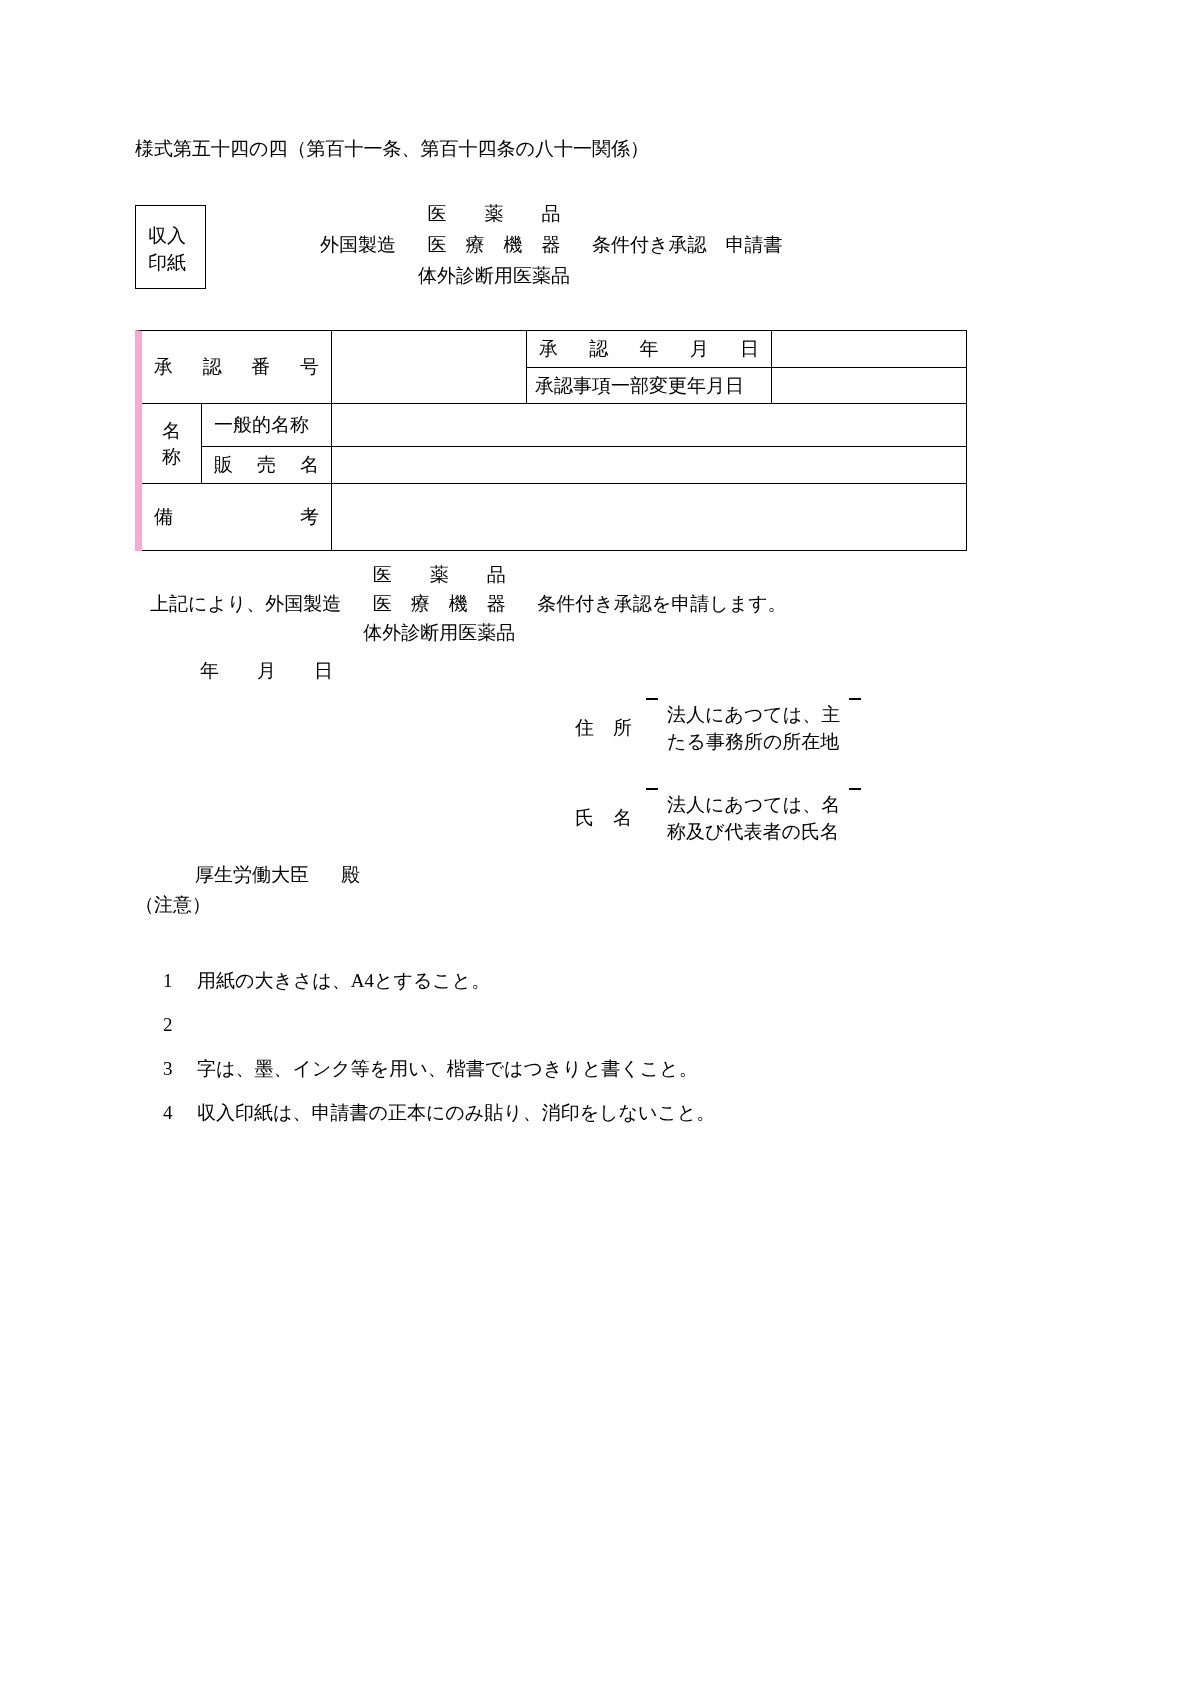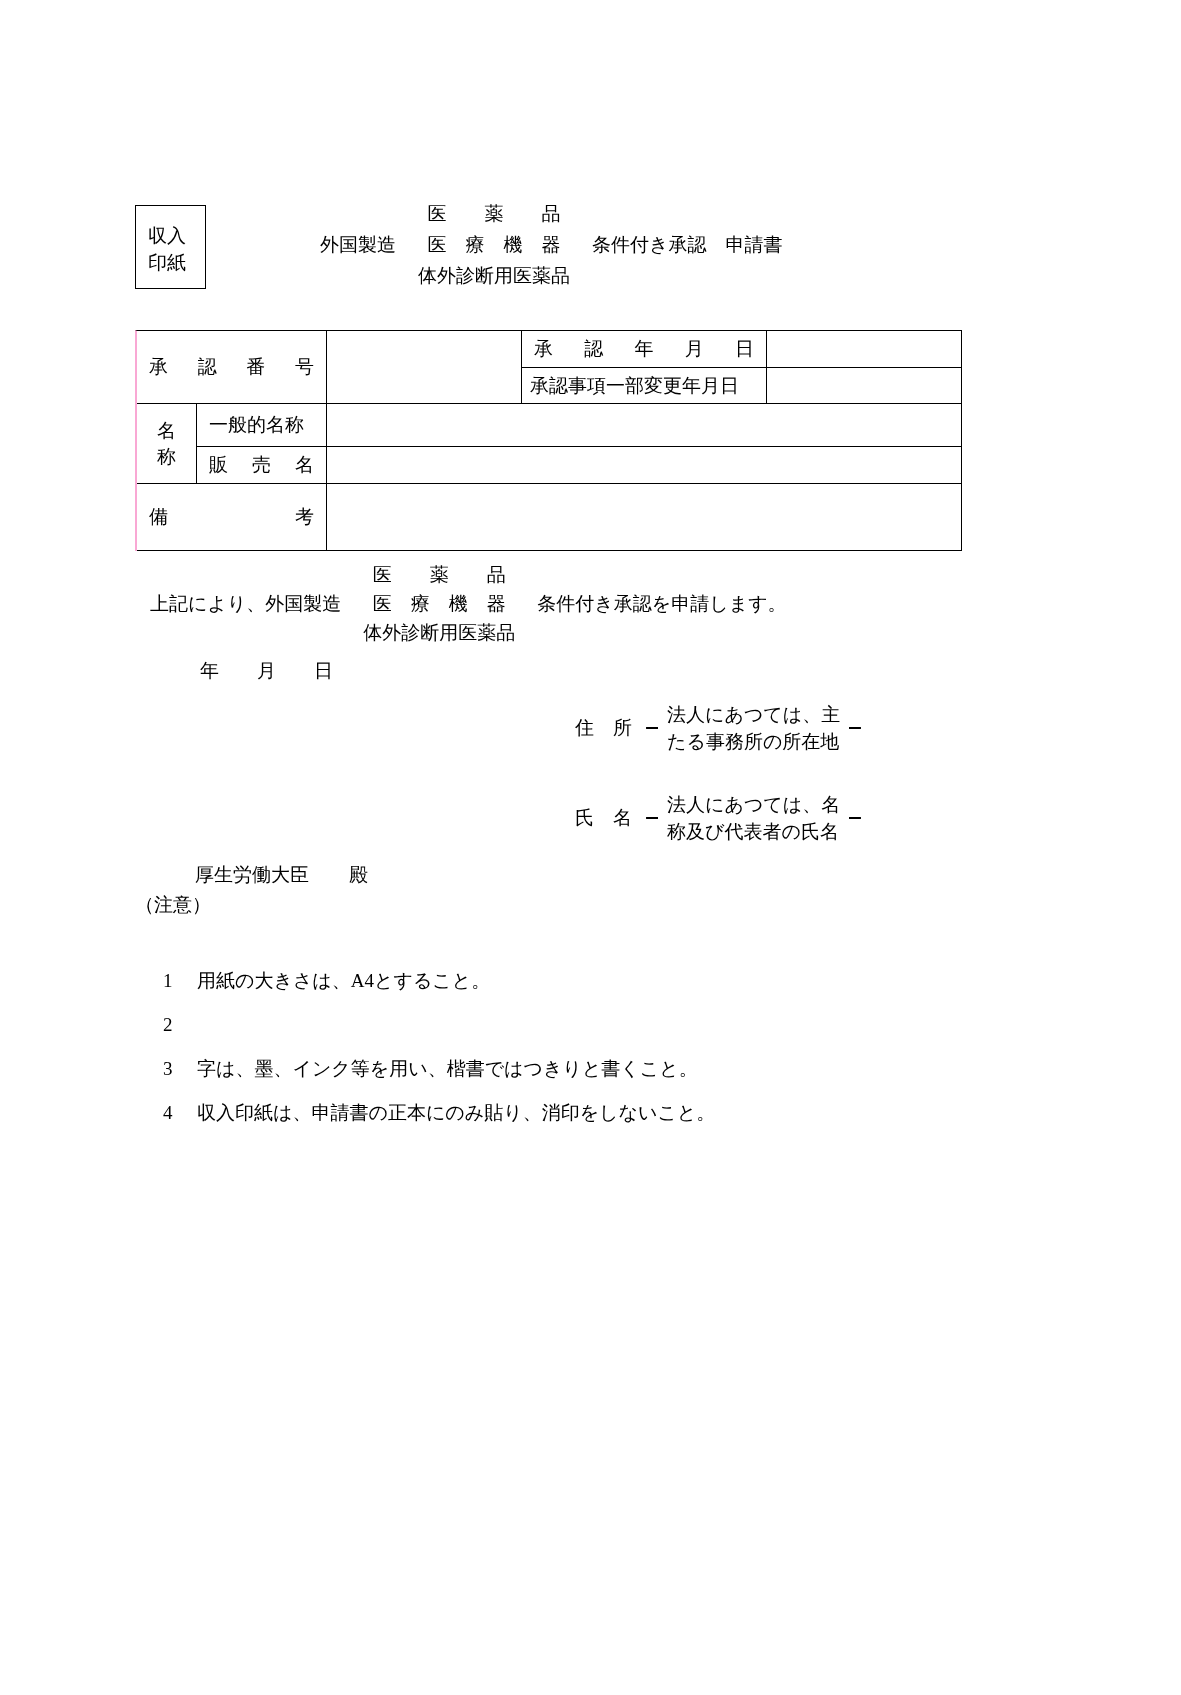--- a/index.html
+++ b/index.html
@@ -38,21 +38,21 @@
     display: flex; flex-direction: column; align-items: center;
     text-align: center;
   }
 
   .approval-table {
     position: absolute; left: 135px; top: 330px;
     display: grid;
     grid-template-columns: 60px 130px 195px 245px 195px;
     grid-template-rows: 37px 36px 43px 37px 67px;
     border-top: 1px solid #000;
-    border-left: 2px solid #f9a8d4;
+    border-left: 7px solid #f9a8d4;
   }
   .cell {
     border-right: 1px solid #000;
     border-bottom: 1px solid #000;
     box-sizing: border-box;
     padding: 0 12px;
     overflow: hidden;
     white-space: nowrap;
   }
   .spread { text-align: justify; text-align-last: justify; }
@@ -77,38 +77,39 @@
   .application-block .options { line-height: 29px; }
 
   .date-line { position: absolute; left: 200px; top: 658px; }
 
   .contact-block {
     position: absolute; left: 575px;
     display: flex; align-items: center; gap: 14px;
   }
   .contact-addr { top: 698px; }
   .contact-name { top: 788px; }
-  .brace-note { display: flex; align-items: center; }
+  .brace-note { display: flex; align-items: flex-start; }
   .bracket { width: 12px; flex: none; border: 1.5px solid #000; box-sizing: border-box; }
   .bracket-left  { border-right: none; border-radius: 10px 0 0 10px; margin-right: 9px; }
   .bracket-right { border-left: none; border-radius: 0 10px 10px 0; margin-left: 9px; }
   .note-lines { display: flex; flex-direction: column; line-height: 27px; padding: 3px 0; }
 
-  .minister-line { position: absolute; left: 195px; top: 862px; display: flex; gap: 40px; }
+  .minister-line { position: absolute; left: 195px; top: 862px; display: flex; gap: 32px; }
 
   .notes-title { position: absolute; left: 135px; top: 892px; }
   .notes-list  { position: absolute; left: 163px; top: 970px; }
   .note-item   { display: flex; margin-bottom: 22px; line-height: 22px; }
   .note-num    { width: 16px; flex: none; margin-right: 18px; }
 </style>
 </head>
 <body>
 
 <div class="page">
 
+  <div class="header-line">様式第五十四の四（第百十一条、第百十四条の八十一関係）</div>
 
   <div class="stamp-box">
     <span class="pre">収入
 印紙</span>
   </div>
 
   <div class="title-block">
     <span>外国製造</span>
     <div class="options">
       <span>医　　薬　　品</span>

